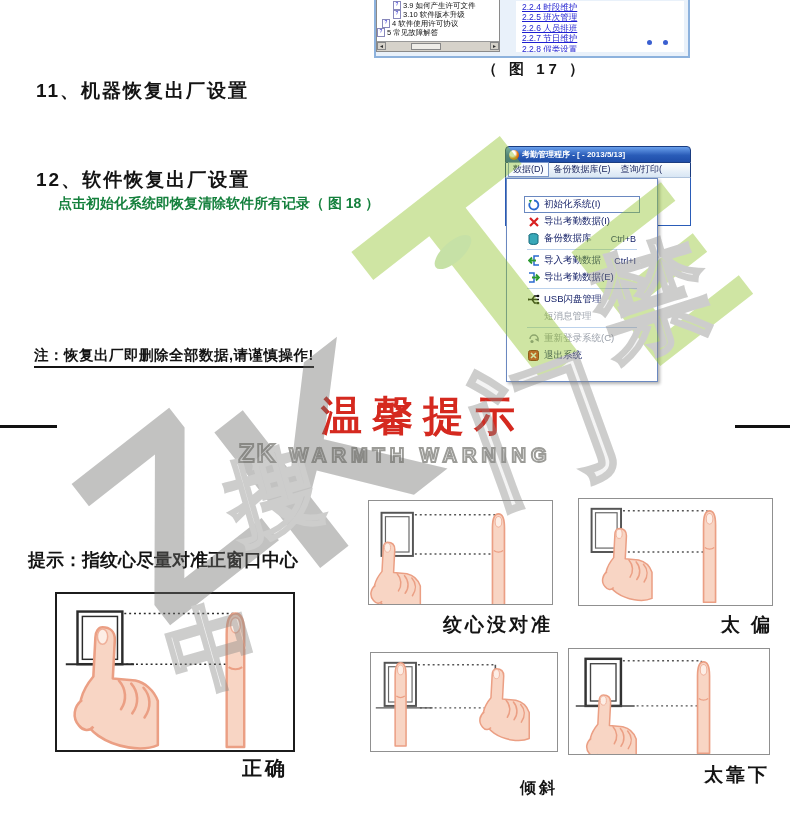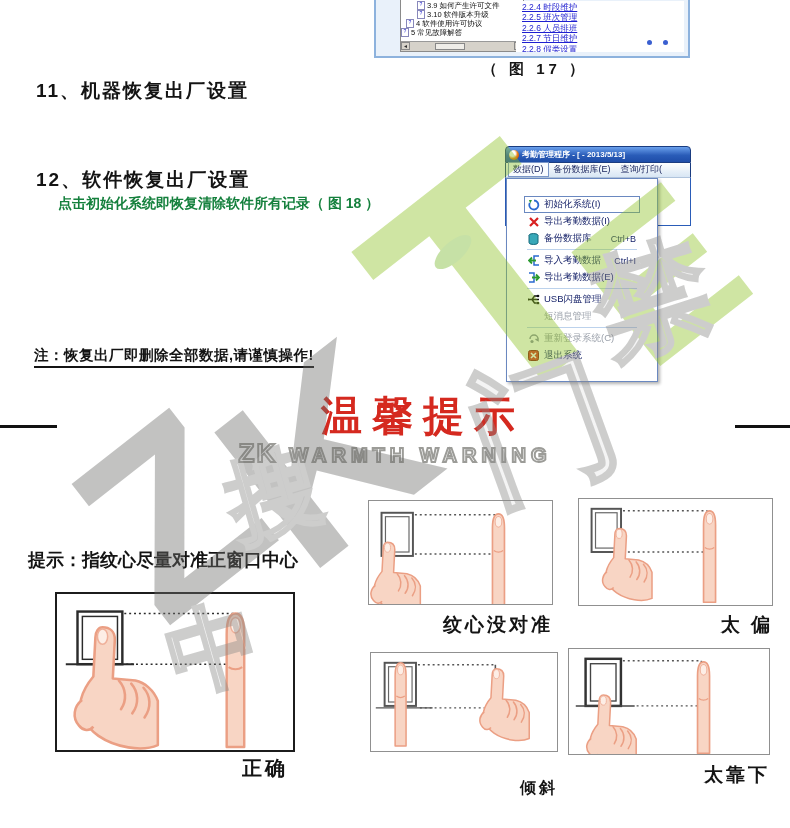--- a/index.html
+++ b/index.html
@@ -2,21 +2,21 @@
 <html><head>
 <meta charset="utf-8">
 <style>
   html,body{margin:0;padding:0;background:#fff;}
   .page{position:relative;width:790px;height:828px;background:#ffffff;overflow:hidden;
         font-family:"Liberation Sans",sans-serif;color:#161616;}
 
   
   .f17{position:absolute;left:374px;top:0;width:316px;height:58px;background:#e9f1fa;
        border:2px solid #8db2dd;border-top:none;box-sizing:border-box;}
-  .f17-tree{position:absolute;left:24px;top:0;width:124px;height:52px;background:#fff;
+  .f17-tree{position:absolute;left:0;top:0;width:124px;height:52px;background:#fff;
        border:1px solid #8a8a8a;border-top:none;box-sizing:border-box;overflow:hidden;
        font-size:7.5px;line-height:9px;color:#101010;padding-top:1px;}
   .tree-row{display:flex;align-items:center;gap:2px;height:9px;white-space:nowrap;overflow:hidden;}
   .pg{width:6px;height:7px;background:#fff;border:1px solid #8888bb;color:#2222cc;
       font-size:5px;line-height:5px;text-align:center;flex:0 0 auto;}
   .f17-hsb{position:absolute;bottom:0;left:0;width:122px;height:9px;background:#d6d2ca;
       border-top:1px solid #999;}
   .hsb-btn{position:absolute;top:0;width:9px;height:8px;background:#d6d2ca;border:1px solid #888;
       box-sizing:border-box;font-size:5px;line-height:6px;text-align:center;color:#333;}
   .hsb-thumb{position:absolute;left:34px;top:1px;width:30px;height:7px;background:#efede8;border:1px solid #888;box-sizing:border-box;}

